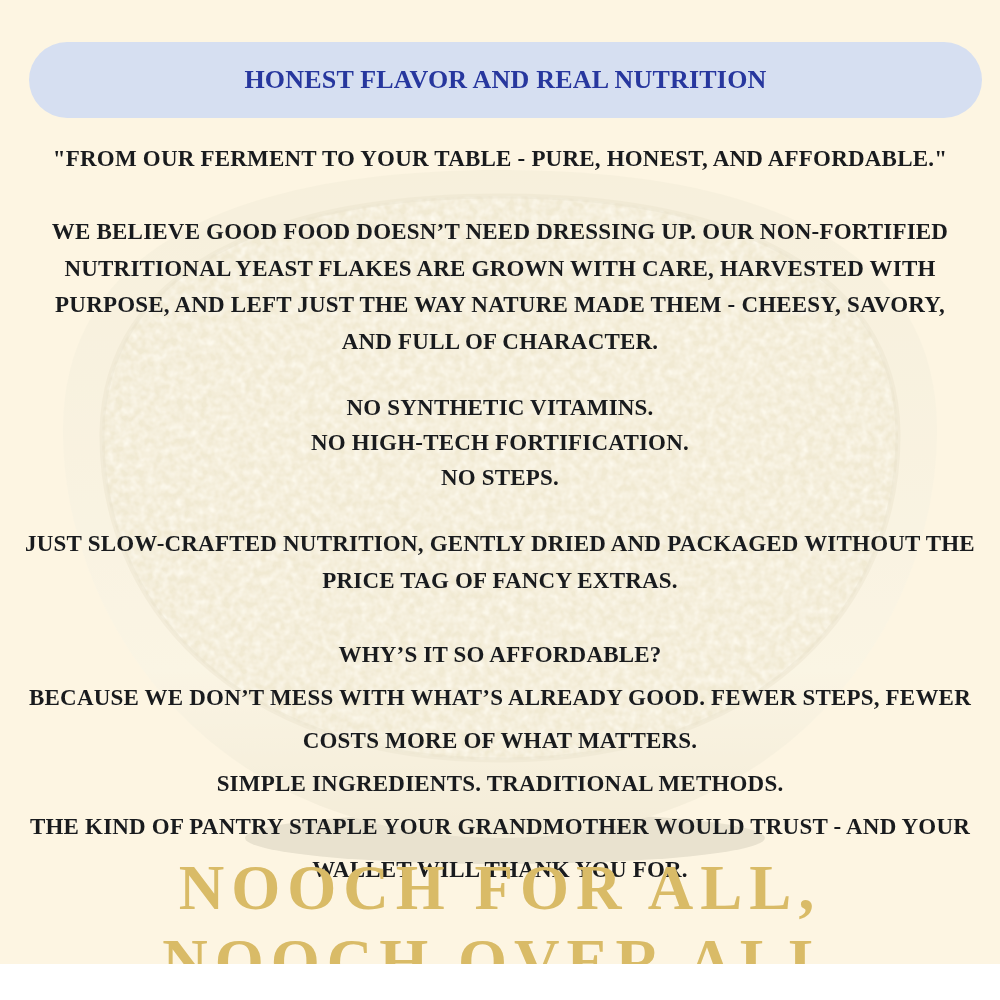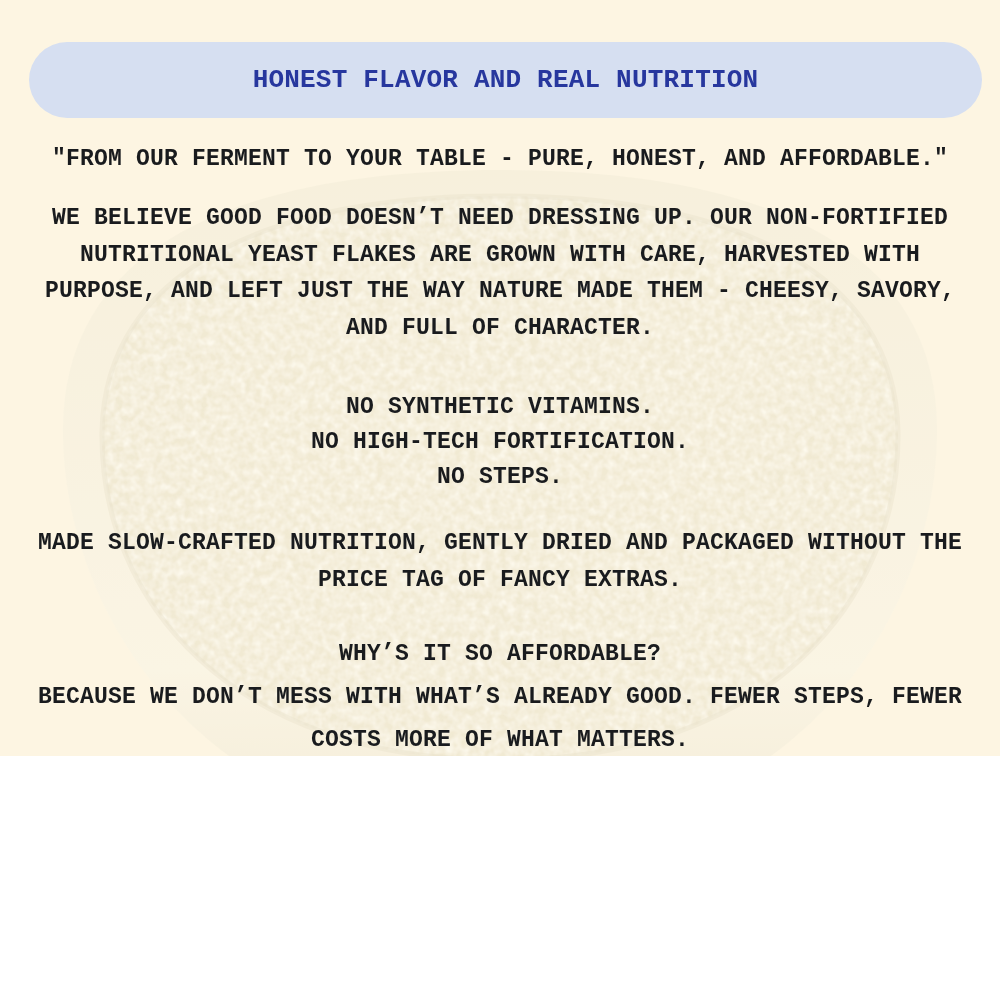--- a/index.html
+++ b/index.html
@@ -1,22 +1,22 @@
 <!DOCTYPE html>
 <html style="--bg: #FDF5E2; --pill_bg: #D6DFF1; --headline_blue: #27379E; --body_ink: #191B1E; --tagline_gold: #D9BB67; --bowl_flake_fill: #E7E0C6; --bowl_ceramic_fill: #F6F1DE;"><head>
 <meta charset="utf-8">
 <style>
   html,body { margin:0; padding:0; background:#ffffff; }
   .canvas {
     position:relative;
-    width:1000px; height:756px;
+    width:1000px; height:964px;
     margin:0 auto;
     background: var(--bg, #FDF5E2);
     overflow:hidden;
-    font-family:Liberation Mono, monospace;
+    font-family:Liberation Serif, serif;
   }
   .bowl-svg { position:absolute; left:0; top:0; opacity:0.52; }
   .pill {
     position:absolute; left:29px; top:42px; width:953px; height:76px;
     background: var(--pill_bg, #D6DFF1);
     border-radius:38px;
     display:flex; flex-direction:column; align-items:center; justify-content:center;
   }
   .pill-line {
     color: var(--headline_blue, #27379E);
@@ -26,21 +26,21 @@
   .txt {
     position:absolute; left:20px; right:20px;
     text-align:center;
     color: var(--body_ink, #191B1E);
     font-weight:bold;
     font-size:23px;
     letter-spacing:0.2px;
     white-space:pre-line;
   }
   .quote  { top:144px; line-height:30px; }
-  .p-belief { top:200px; line-height:36.5px; }
+  .p-belief { top:214px; line-height:36.5px; }
   .p-no     { top:390px; line-height:35px; }
   .p-just   { top:525px; line-height:37px; }
   .p-afford { top:633px; line-height:43px;text-align:center; }
   .tagline {
     position:absolute; left:0; right:0; top:851px;
     text-align:center;
     color: var(--tagline_gold, #D9BB67);
     font-weight:bold;
     font-size:63px; line-height:74px;
     letter-spacing:7px;
@@ -89,21 +89,21 @@
   </div>
 
   <div class="txt quote">"FROM OUR FERMENT TO YOUR TABLE - PURE, HONEST, AND AFFORDABLE."</div>
   <div class="txt p-belief">WE BELIEVE GOOD FOOD DOESN’T NEED DRESSING UP. OUR NON-FORTIFIED
 NUTRITIONAL YEAST FLAKES ARE GROWN WITH CARE, HARVESTED WITH
 PURPOSE, AND LEFT JUST THE WAY NATURE MADE THEM - CHEESY, SAVORY,
 AND FULL OF CHARACTER.</div>
   <div class="txt p-no">NO SYNTHETIC VITAMINS.
 NO HIGH-TECH FORTIFICATION.
 NO STEPS.</div>
-  <div class="txt p-just">MADE SLOW-CRAFTED NUTRITION, GENTLY DRIED AND PACKAGED WITHOUT THE
+  <div class="txt p-just">JUST SLOW-CRAFTED NUTRITION, GENTLY DRIED AND PACKAGED WITHOUT THE
 PRICE TAG OF FANCY EXTRAS.</div>
   <div class="txt p-afford">WHY’S IT SO AFFORDABLE?
 BECAUSE WE DON’T MESS WITH WHAT’S ALREADY GOOD. FEWER STEPS, FEWER
 COSTS MORE OF WHAT MATTERS.
 SIMPLE INGREDIENTS. TRADITIONAL METHODS.
 THE KIND OF PANTRY STAPLE YOUR GRANDMOTHER WOULD TRUST - AND YOUR
 WALLET WILL THANK YOU FOR.</div>
 
   <div class="tagline">NOOCH FOR ALL,
 NOOCH OVER ALL</div>

